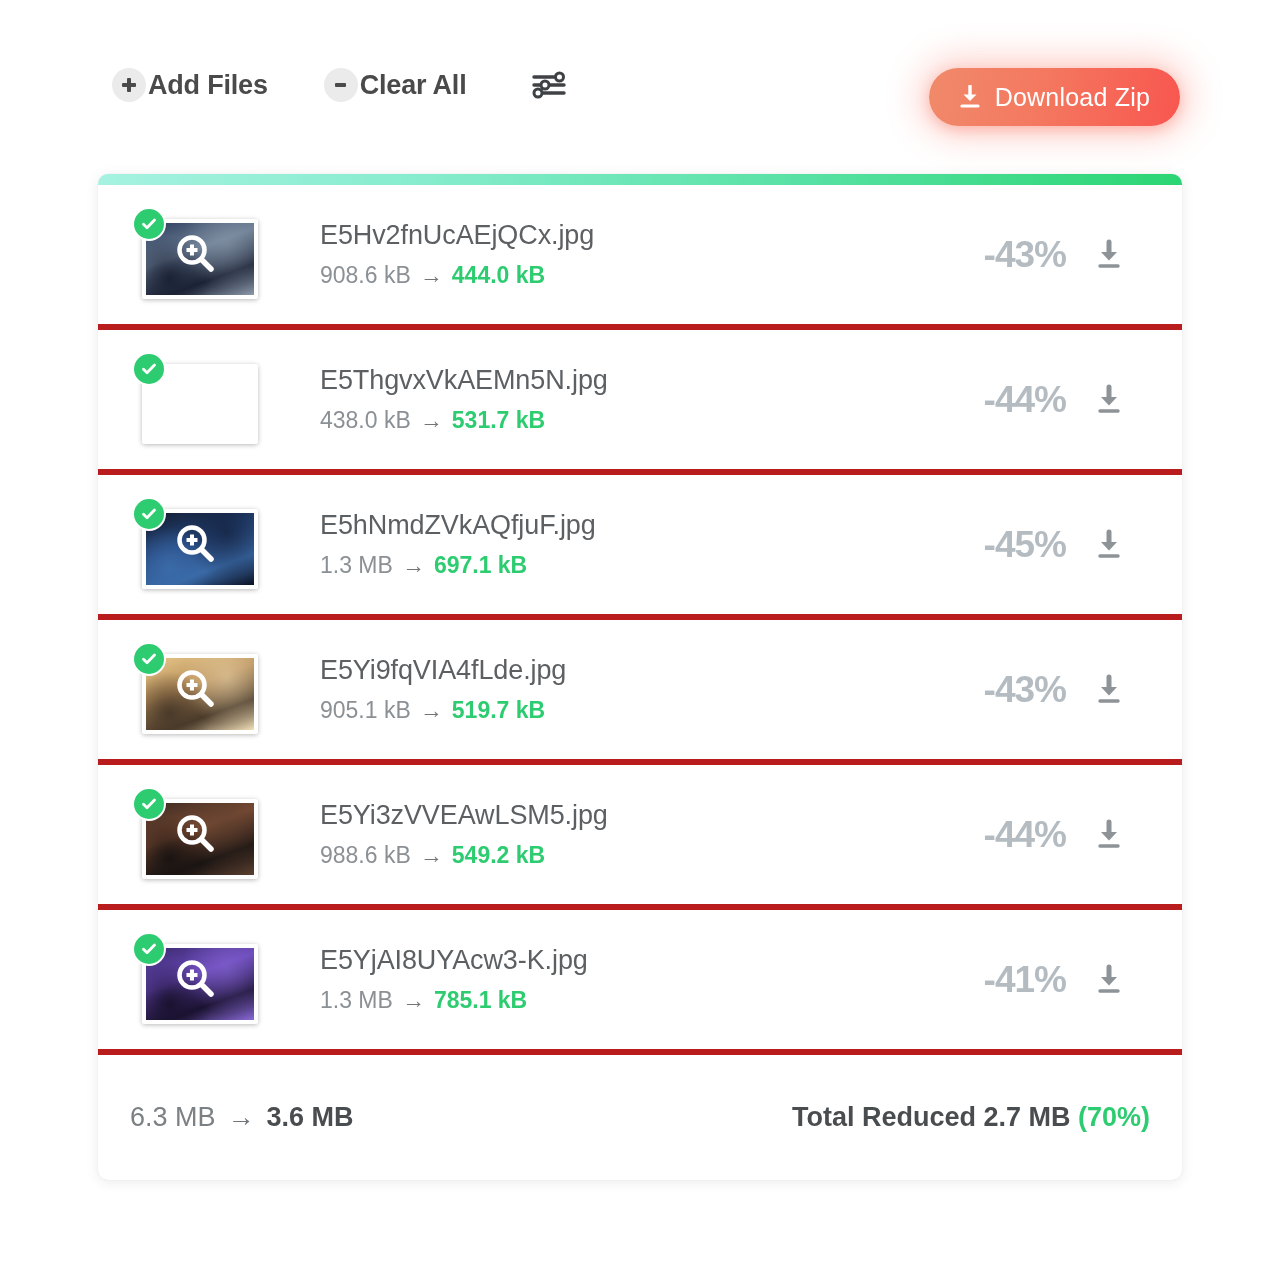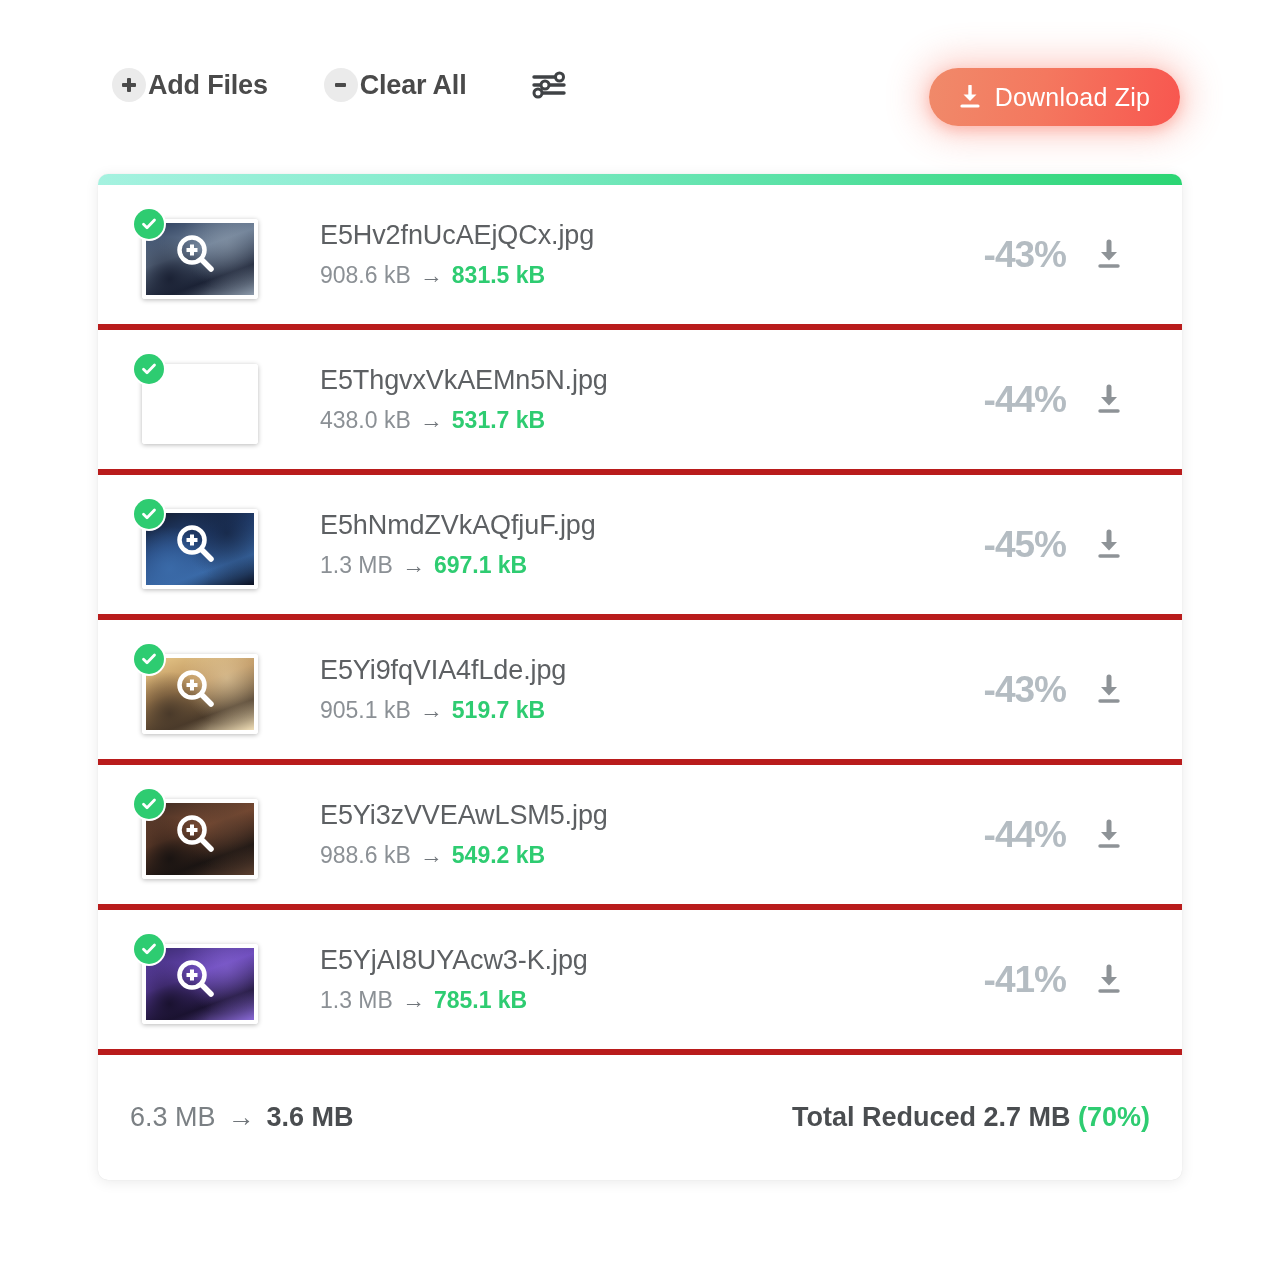--- a/index.html
+++ b/index.html
@@ -318,21 +318,21 @@
           <path d="M3.5 9.3 L7 12.8 L14.5 5" fill="none" stroke="#ffffff" stroke-width="2.8" stroke-linecap="round" stroke-linejoin="round"></path>
         </svg>
       </span>
     </div>
 
     <div class="file-meta">
       <div class="file-name">E5Hv2fnUcAEjQCx.jpg</div>
       <div class="file-sizes">
         <span>908.6 kB</span>
         <span class="arrow-glyph">→</span>
-        <span class="size-new">831.5 kB</span>
+        <span class="size-new">444.0 kB</span>
       </div>
     </div>
 
     <div class="pct">-43%</div>
 
     <div class="row-download">
       <svg width="30" height="32" viewBox="0 0 30 32">
         <path d="M15 3 L15 15" stroke="#8e9397" stroke-width="5" stroke-linecap="round"></path>
         <path d="M7 13 L15 21.5 L23 13 Z" fill="#8e9397"></path>
         <path d="M6 27 L24 27" stroke="#8e9397" stroke-width="3.4" stroke-linecap="round"></path>

